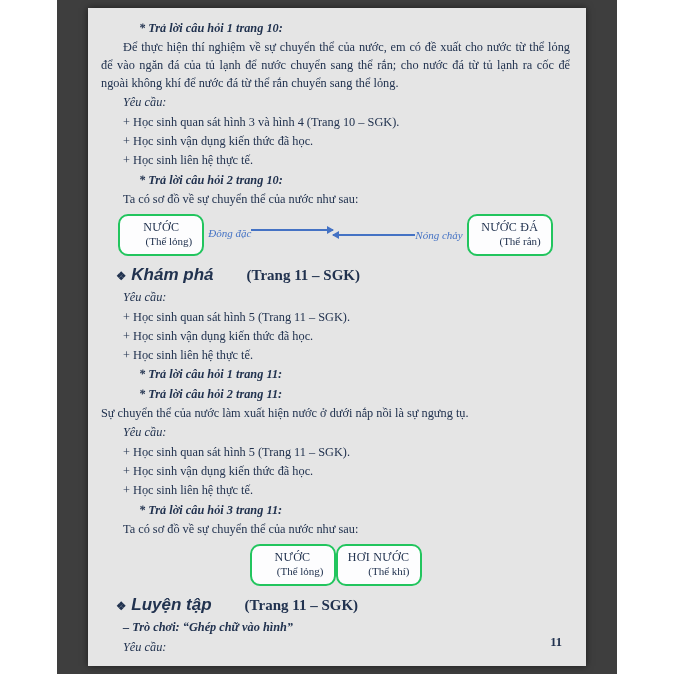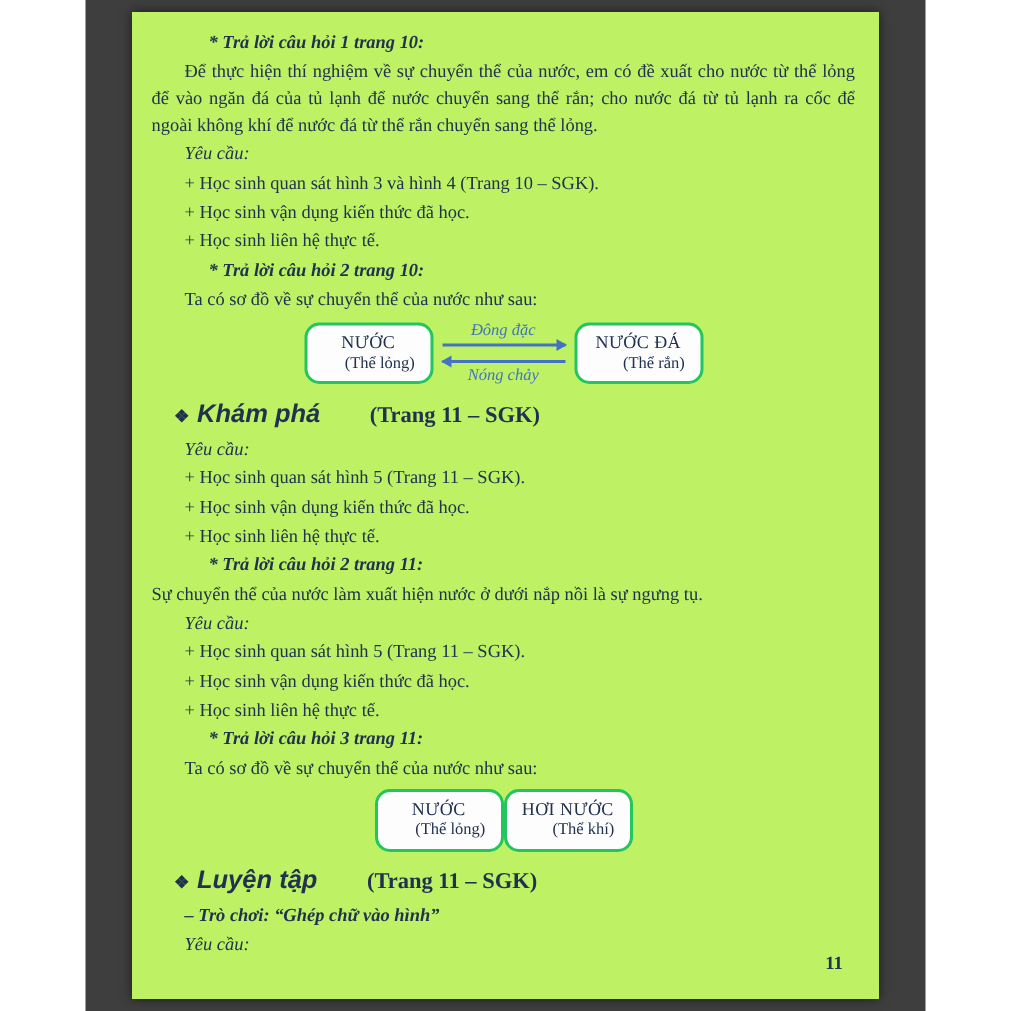--- a/index.html
+++ b/index.html
@@ -13,21 +13,21 @@
   .viewer {
     position: absolute;
     left: 57px; top: 0;
     width: 560px; height: 674px;
     background: #3e3e3e;
   }
   .page {
     position: absolute;
     left: 31px; top: 8px;
     width: 498px; height: 658px;
-    background: #bef264;
+    background: #e5e5e5;
     box-shadow: 0 0 7px rgba(0,0,0,0.55);
     overflow: hidden;
   }
   .doc {
     padding: 12px 16px 0 13px;
     font-size: 12.3px;
     line-height: 1.45;
     color: #21324f;
   }
   .doc p { margin: 0 0 1.5px 0; }
@@ -53,21 +53,21 @@
     border: 2px solid #22c55e;
     border-radius: 10px;
     background: #fdfdfe;
     text-align: center;
     padding: 4px 10px 5px 10px;
     min-width: 62px;
   }
   .dbox-title { font-size: 12px; line-height: 1.25; letter-spacing: 0.3px; }
   .dbox-sub   { font-size: 11px; line-height: 1.25; text-align: right; }
   .dmid {
-    display: flex; flex-direction: column; align-items: center;
+    display: flex; flex-direction: row; align-items: center;
     margin: 0 4px; min-width: 86px;
   }
   .dlabel {
     font-style: italic; font-size: 11px; color: #4472c4; line-height: 1.2;
   }
   .dlabel.top { margin-bottom: 2px; }
   .dlabel.bottom { margin-top: 2px; }
   .darrow {
     position: relative; width: 82px; height: 2px;
     background: #4472c4;
@@ -128,20 +128,21 @@
       </div>
 
       <p class="sec">
         <span class="bullet">❖</span><span class="name">Khám phá</span><span class="suffix">(Trang 11 – SGK)</span>
       </p>
       <p class="ind it">Yêu cầu:</p>
       <p class="ind">+ Học sinh quan sát hình 5 (Trang 11 – SGK).</p>
       <p class="ind">+ Học sinh vận dụng kiến thức đã học.</p>
       <p class="ind">+ Học sinh liên hệ thực tế.</p>
 
+      <p class="t">* Trả lời câu hỏi 1 trang 11:</p>
       <p class="t">* Trả lời câu hỏi 2 trang 11:</p>
       <p>Sự chuyển thể của nước làm xuất hiện nước ở dưới nắp nồi là sự ngưng tụ.</p>
       <p class="ind it">Yêu cầu:</p>
       <p class="ind">+ Học sinh quan sát hình 5 (Trang 11 – SGK).</p>
       <p class="ind">+ Học sinh vận dụng kiến thức đã học.</p>
       <p class="ind">+ Học sinh liên hệ thực tế.</p>
 
       <p class="t">* Trả lời câu hỏi 3 trang 11:</p>
       <p class="ind">Ta có sơ đồ về sự chuyển thể của nước như sau:</p>
 

